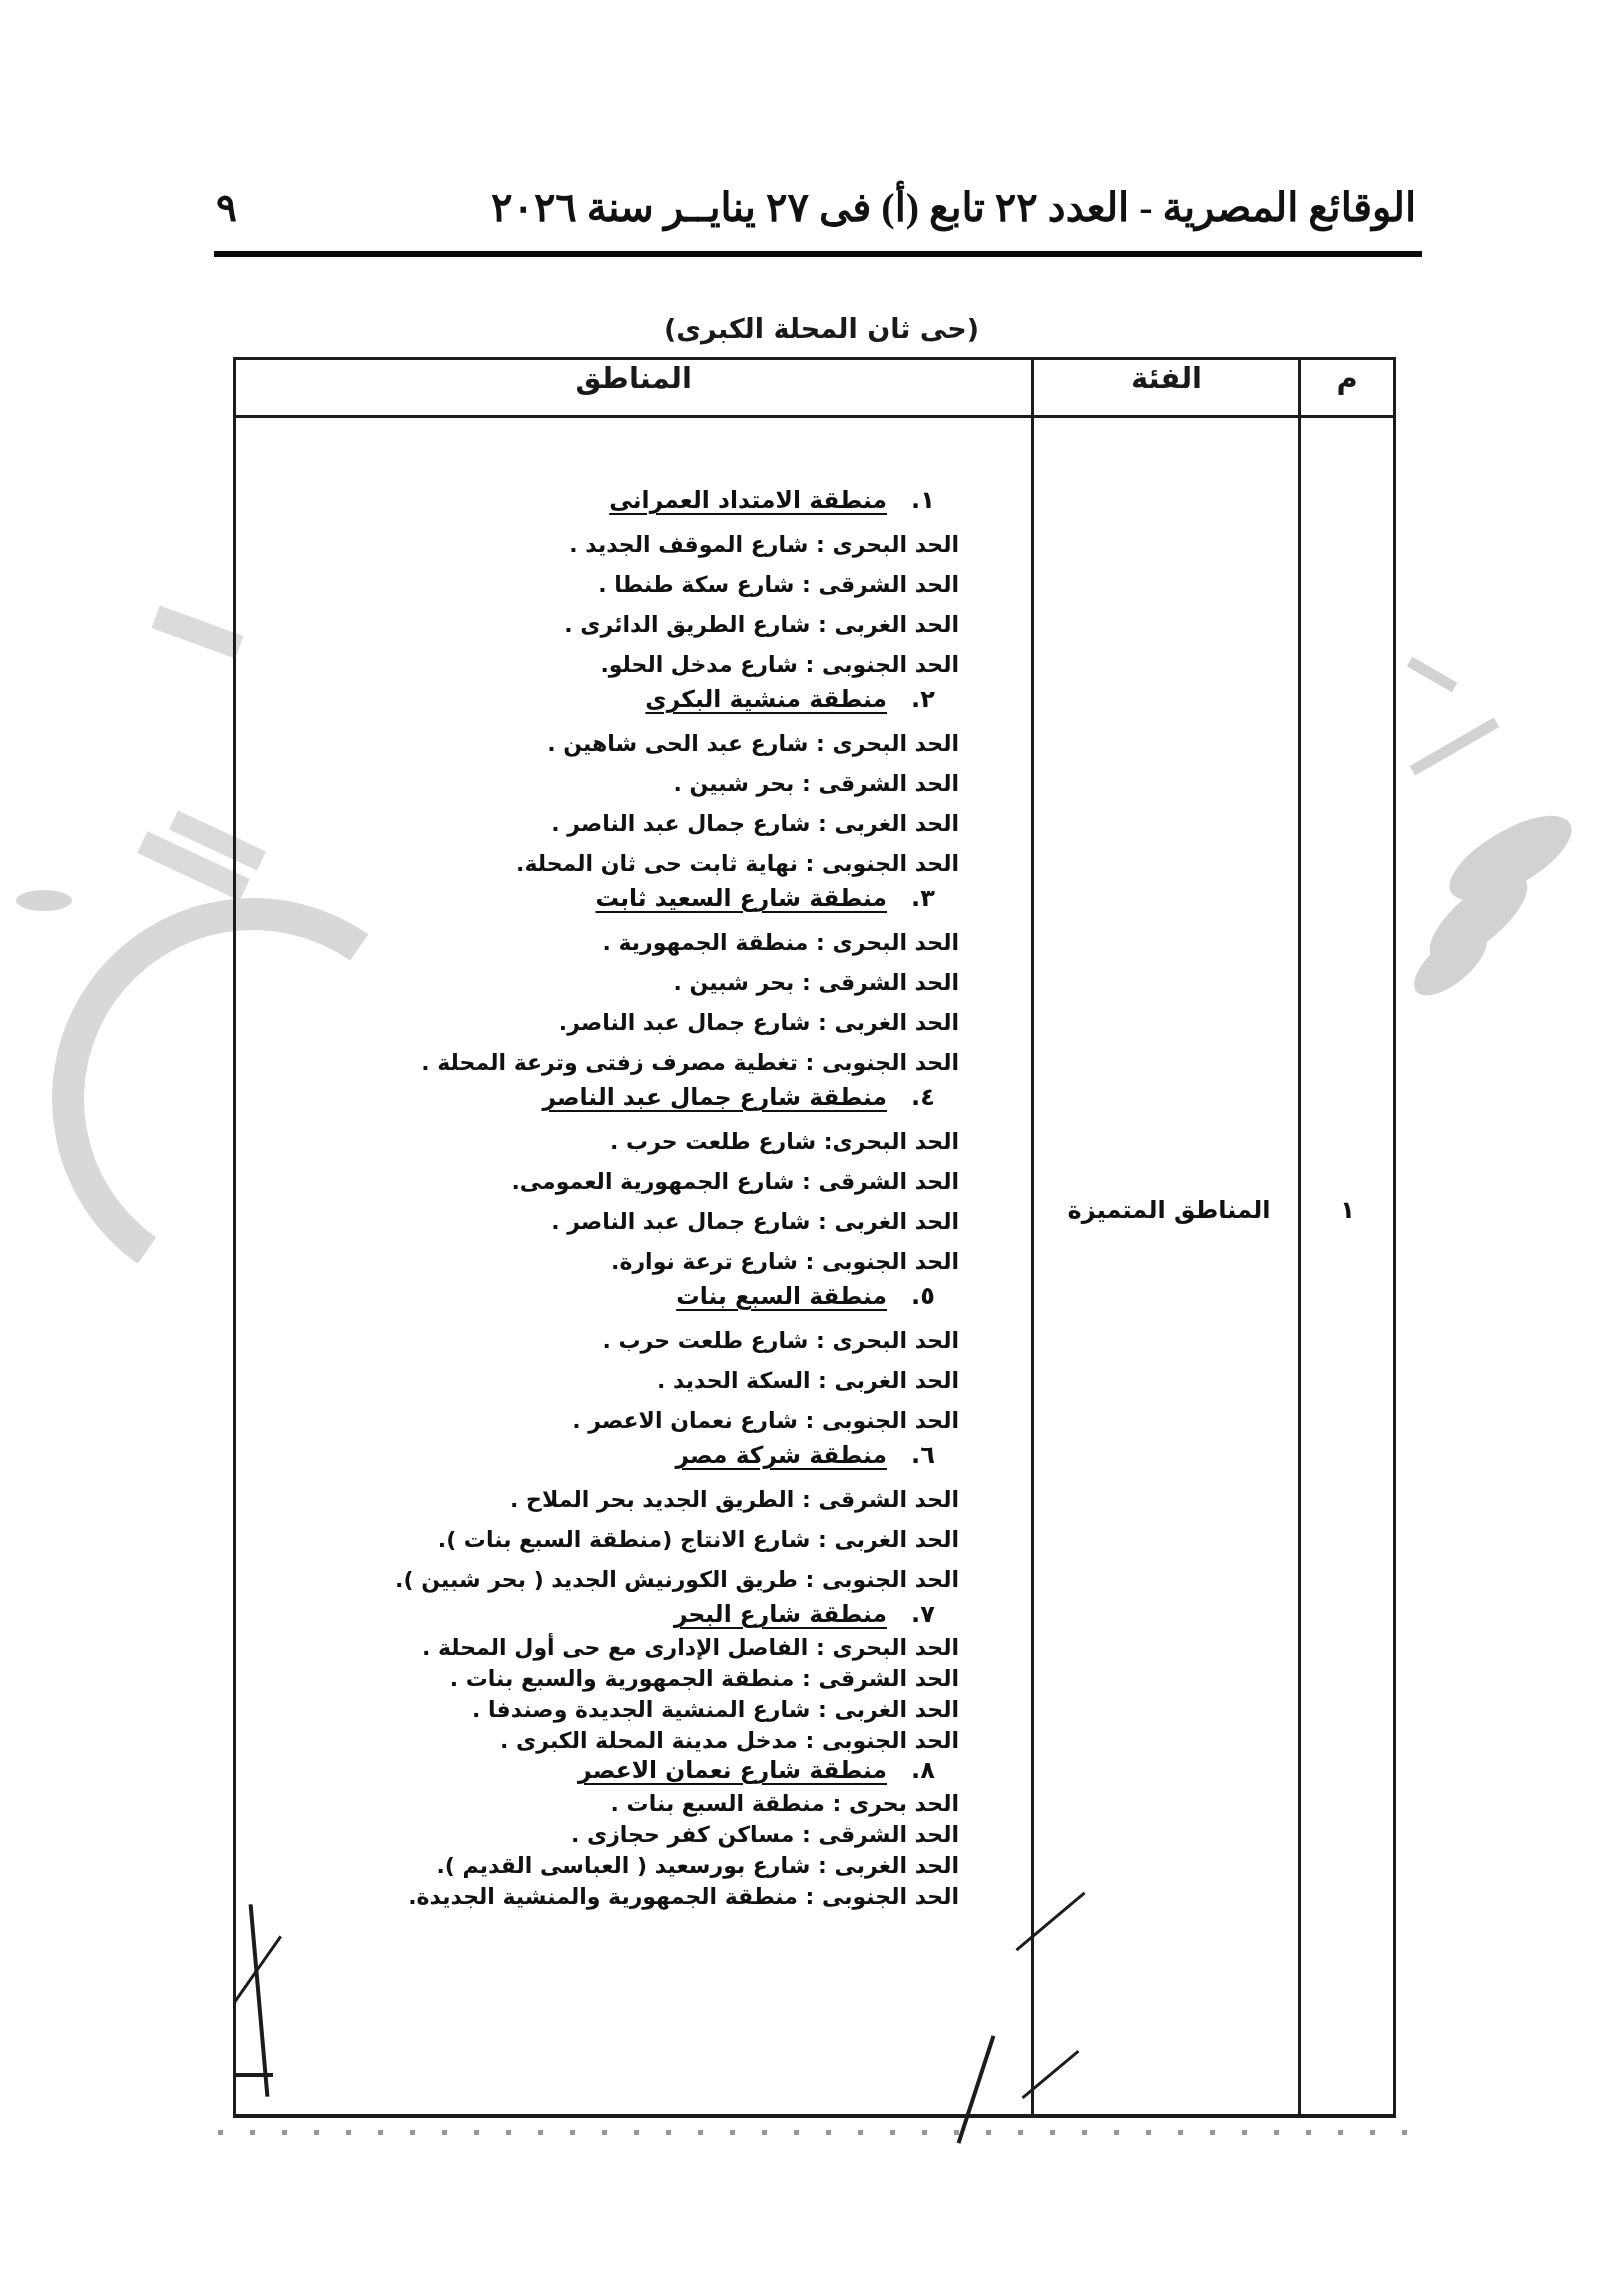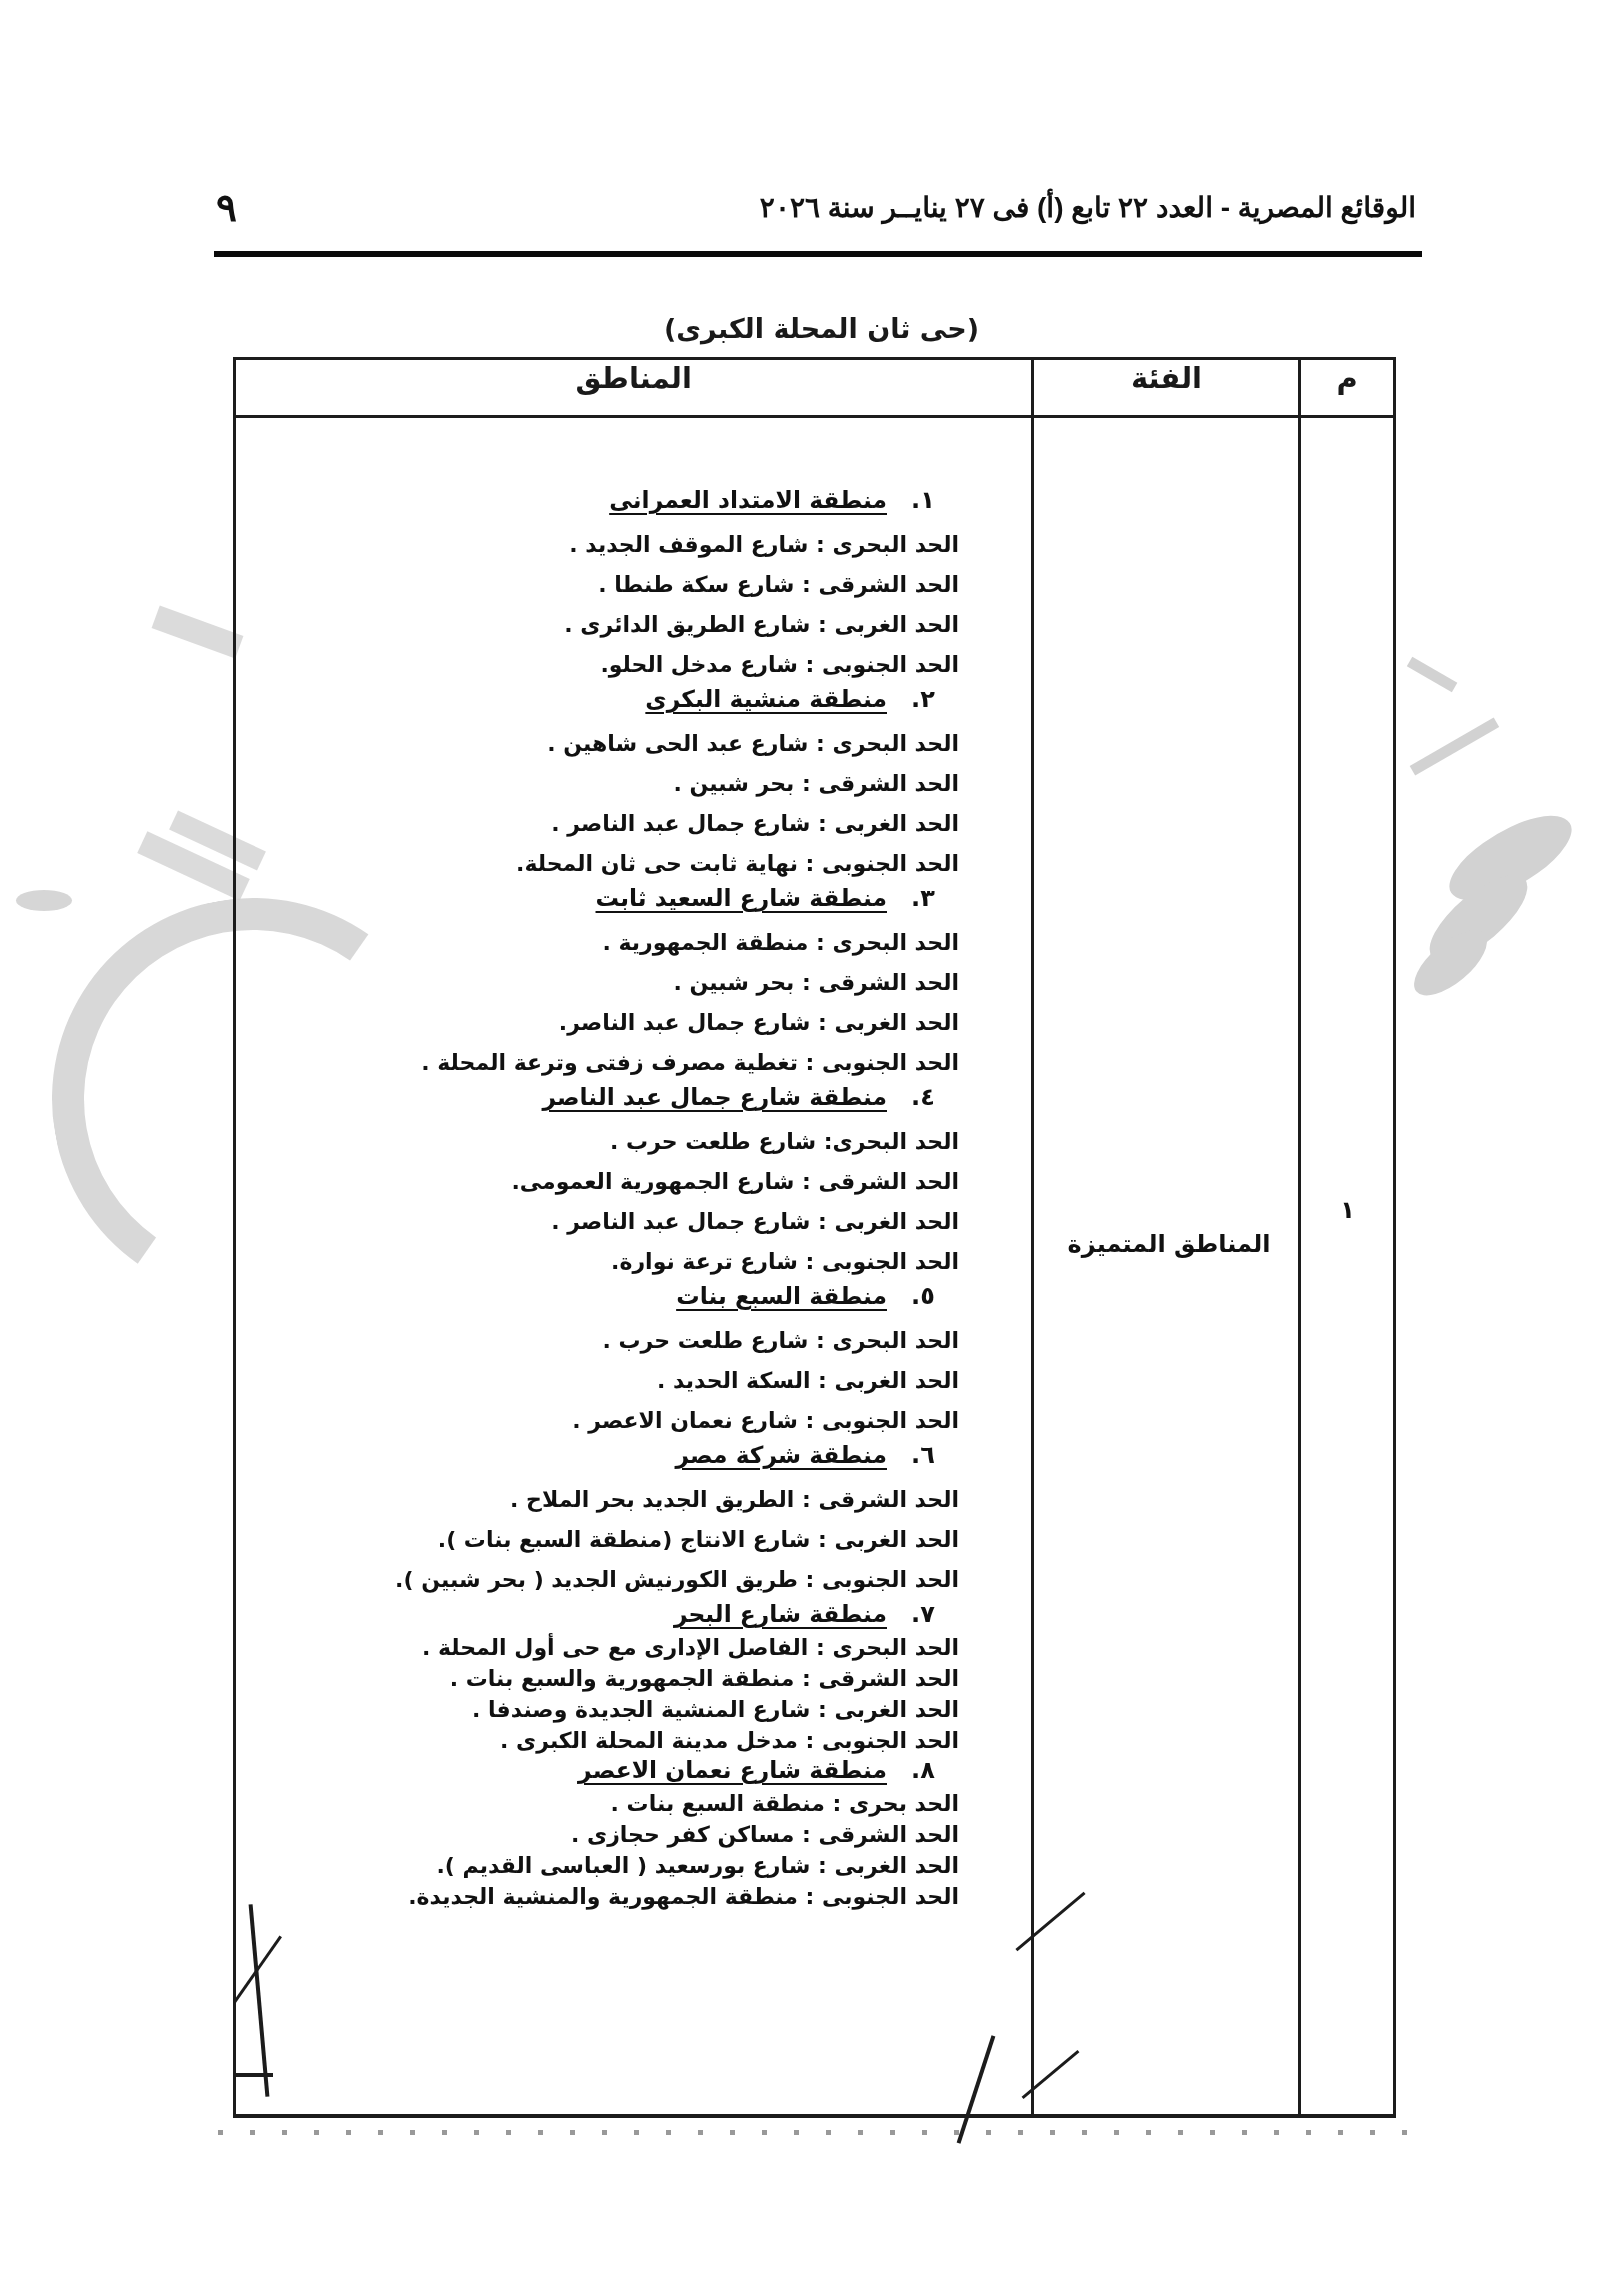--- a/index.html
+++ b/index.html
@@ -11,21 +11,21 @@
   .wm { position: absolute; background: #d2d2d2; }
   .wm-arc {
     position: absolute; border: 32px solid #d2d2d2; border-radius: 50%;
     border-right-color: transparent; border-bottom-color: transparent;
   }
   .page-header {
     position: absolute; top: 179px; left: 216px; width: 1200px; height: 56px;
     display: flex; align-items: center; justify-content: space-between;
   }
   .header-title {
-    font-family: Liberation Sans, sans-serif; font-size: 28px; font-weight: bold; letter-spacing: 0px;
+    font-family: Liberation Serif, serif; font-size: 40px; font-weight: bold; letter-spacing: 0px;
   }
   .page-number { font-family: "DejaVu Serif", serif; font-size: 39px; font-weight: bold; direction: ltr; }
   .header-rule {
     position: absolute; top: 251px; left: 214px; width: 1208px; height: 5.6px; background: #0a0a0a;
   }
   .scan-subtitle {
     position: absolute; top: 313px; left: 612px; width: 419px; text-align: center;
     font-family: "DejaVu Sans", sans-serif; font-weight: bold; font-size: 27px; color: #1a1a1a;
   }
   .table-frame {
@@ -40,21 +40,21 @@
   .zone { margin-bottom: 0; }
   .zone-heading {
     display: flex; align-items: baseline; gap: 24px; font-weight: bold; font-size: 23.4px; height: 39px;
   }
   .zone-num { width: 48px; text-align: left; font-size: 24px; }
   .zone-name { text-decoration: underline; text-decoration-thickness: 2.4px; text-underline-offset: 4.8px; }
   .boundary {
     font-weight: bold; font-size: 22px; line-height: 40px; padding-right: 0px; white-space: nowrap; text-align: right;
   }
   .cat-cell {
-    position: absolute; top: 873px; left: 806px; width: 260px; text-align: center;
+    position: absolute; top: 839px; left: 806px; width: 260px; text-align: center;
     font-weight: bold; font-size: 24px;
   }
   .num-cell {
     position: absolute; top: 839px; left: 1066px; width: 97px; text-align: center;
     font-weight: bold; font-size: 24px;
   }
   .sig { position: absolute; border: 4px solid #1c1c1c; }
   .footer-noise {
     position: absolute; top: 2130px; left: 218px; width: 1200px; height: 4.8px;
     background: repeating-linear-gradient(90deg, #555 0 4.8px, transparent 4.8px 32px);

